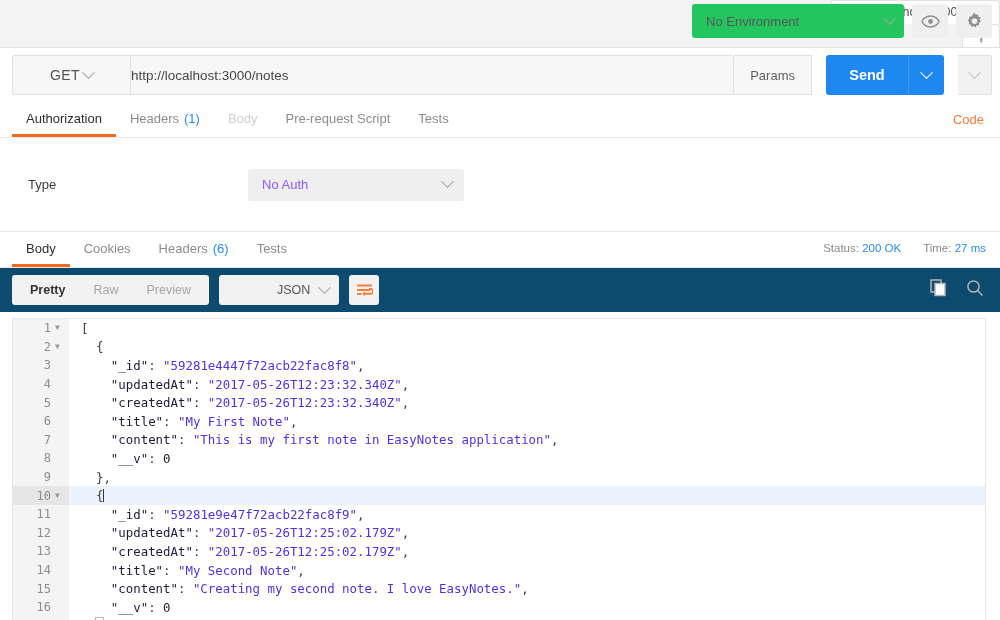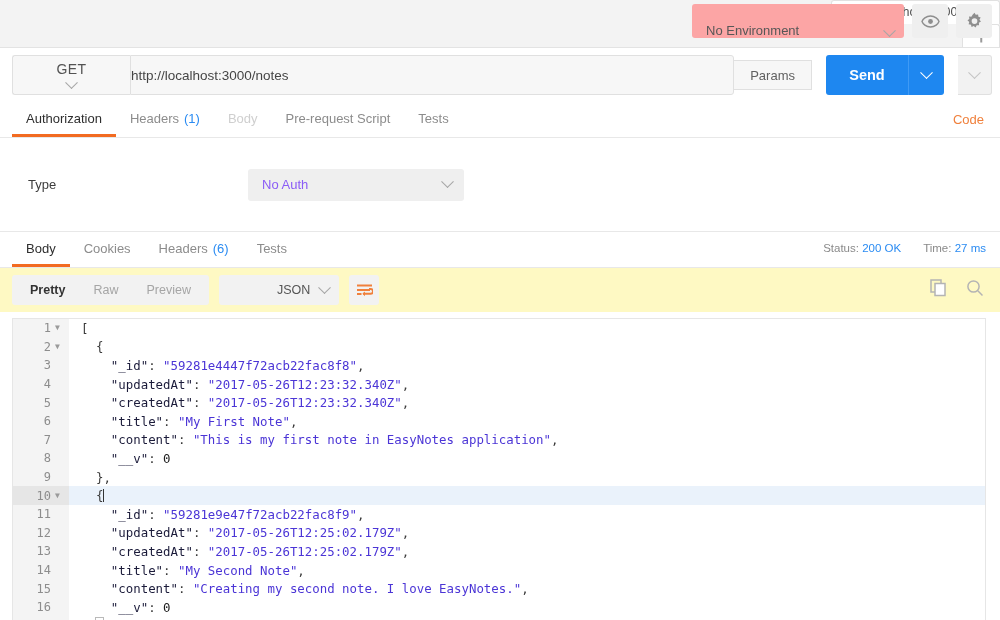--- a/index.html
+++ b/index.html
@@ -61,23 +61,23 @@
   }
   .tab-add::before { width: 13px; height: 1.5px; transform: translate(-50%,-50%); }
   .tab-add::after  { width: 1.5px; height: 13px; transform: translate(-50%,-50%); }
 
   .env-area {
     position: absolute; right: 8px; top: 4px;
     display: flex; align-items: center; gap: 8px;
   }
   .env-select {
     width: 212px; height: 34px;
-    background: #fca5a5;
+    background: #22c55e;
     border-radius: 3px;
-    display: flex; align-items: flex-end;
+    display: flex; align-items: center;
     padding: 0 10px 0 14px;
     justify-content: space-between;
   }
   .env-select-label { font-size: 13px; color: #575757; }
   .icon-btn {
     width: 36px; height: 34px;
     background: #efefef;
     border-radius: 3px;
     display: flex; align-items: center; justify-content: center;
   }
@@ -98,35 +98,34 @@
     background: #fff;
   }
   .method-box {
     width: 118px; height: 40px;
     background: #f7f7f7;
     border: 1px solid #e0e0e0;
     border-right: none;
     border-radius: 3px 0 0 3px;
     display: flex; align-items: center; justify-content: center;
     gap: 4px;
-    flex-direction: column;
   }
   .method-label { font-size: 14px; color: #525252; letter-spacing: .4px; }
   .url-input {
     flex: 1; height: 40px;
     background: #f7f7f7;
     border: 1px solid #e0e0e0;
     border-radius: 0 3px 3px 0;
     display: flex; align-items: center;
     padding-left: 0;
     font-size: 13.5px; color: #454545;
     min-width: 0;
   }
   .params-btn {
-    height: 30px; padding: 0 16px;
+    height: 40px; padding: 0 16px;
     background: #f7f7f7;
     border: 1px solid #e0e0e0;
     border-left: none;
     display: flex; align-items: center;
     font-size: 13px; color: #616161;
   }
   .send-group { display: flex; margin-left: 14px; }
   .send-btn {
     height: 40px; width: 82px;
     background: #1e87f0;
@@ -211,21 +210,21 @@
     display: flex; align-items: center; gap: 22px;
     font-size: 11.5px; color: #8a8a8a;
   }
   .resp-meta b { color: #2a8bf2; font-weight: normal; }
 
   
   .body-toolbar {
     height: 44px;
     display: flex; align-items: center;
     padding-left: 12px; gap: 10px;
-    background: #fef9c3;
+    background: #0c4a6e;
     position: relative;
   }
   .seg {
     height: 30px;
     background: #f2f2f2;
     border-radius: 3px;
     display: flex; align-items: center;
     padding: 0 4px;
   }
   .seg-item {

